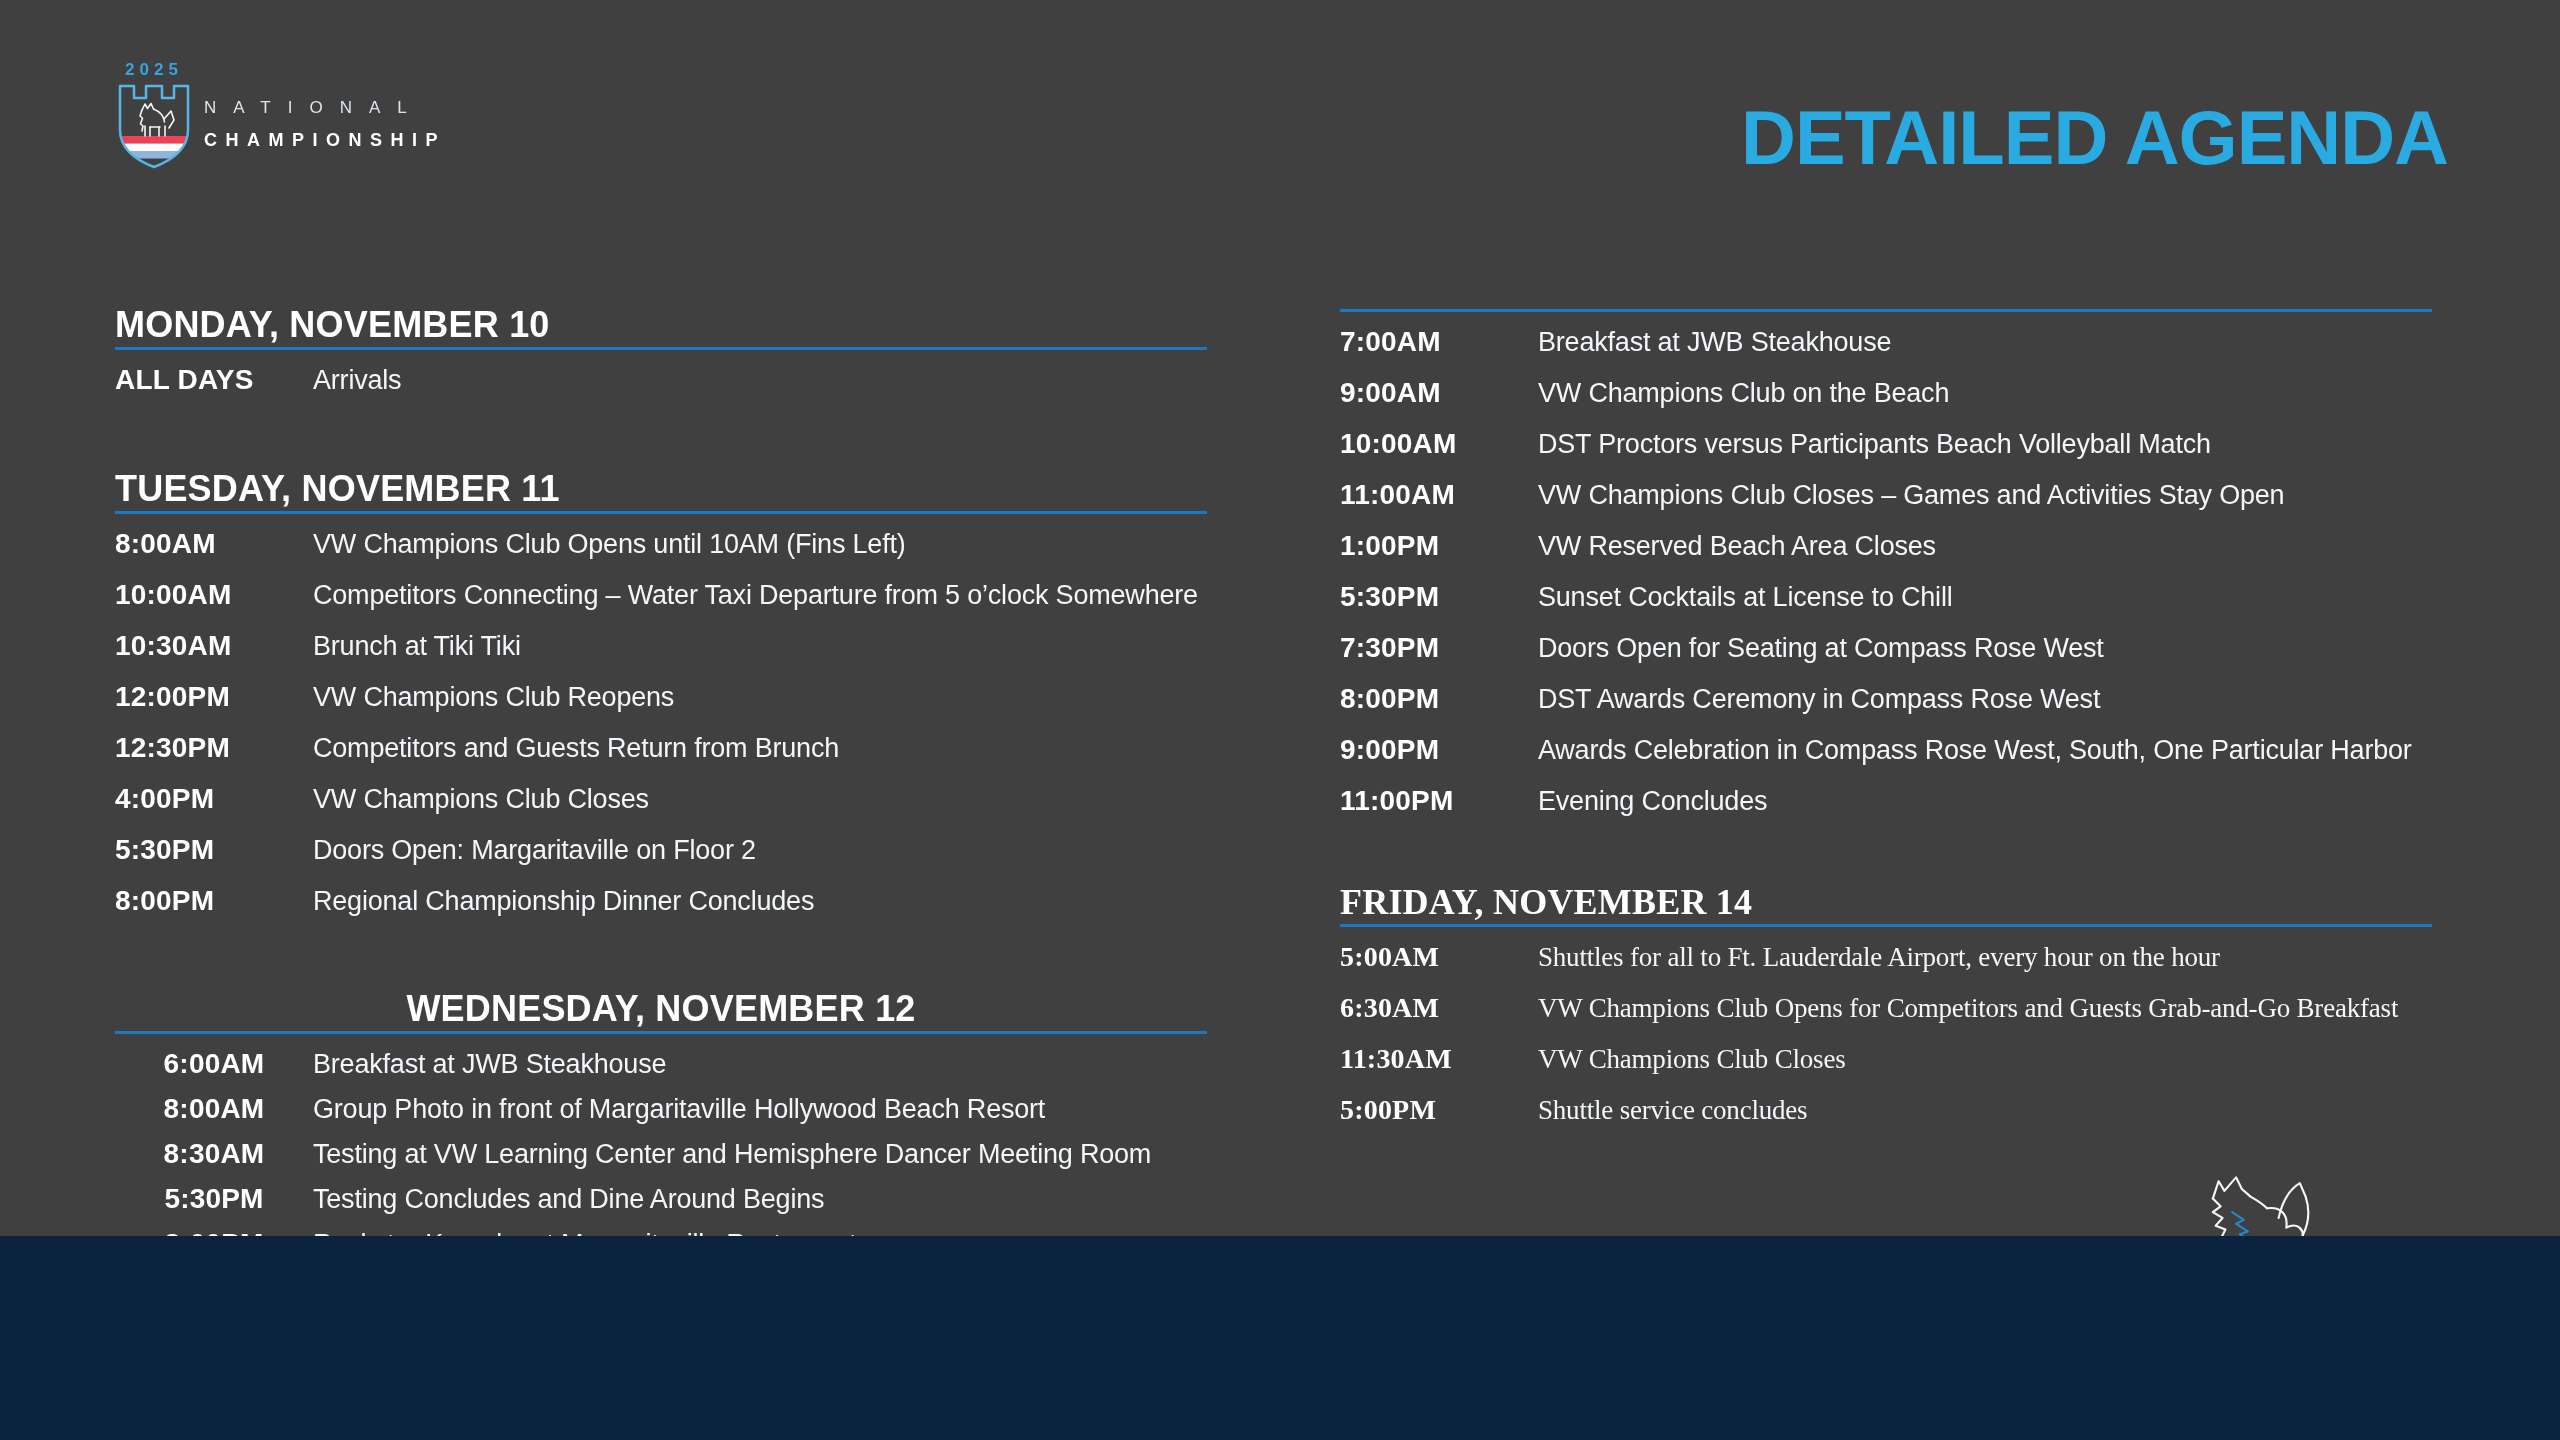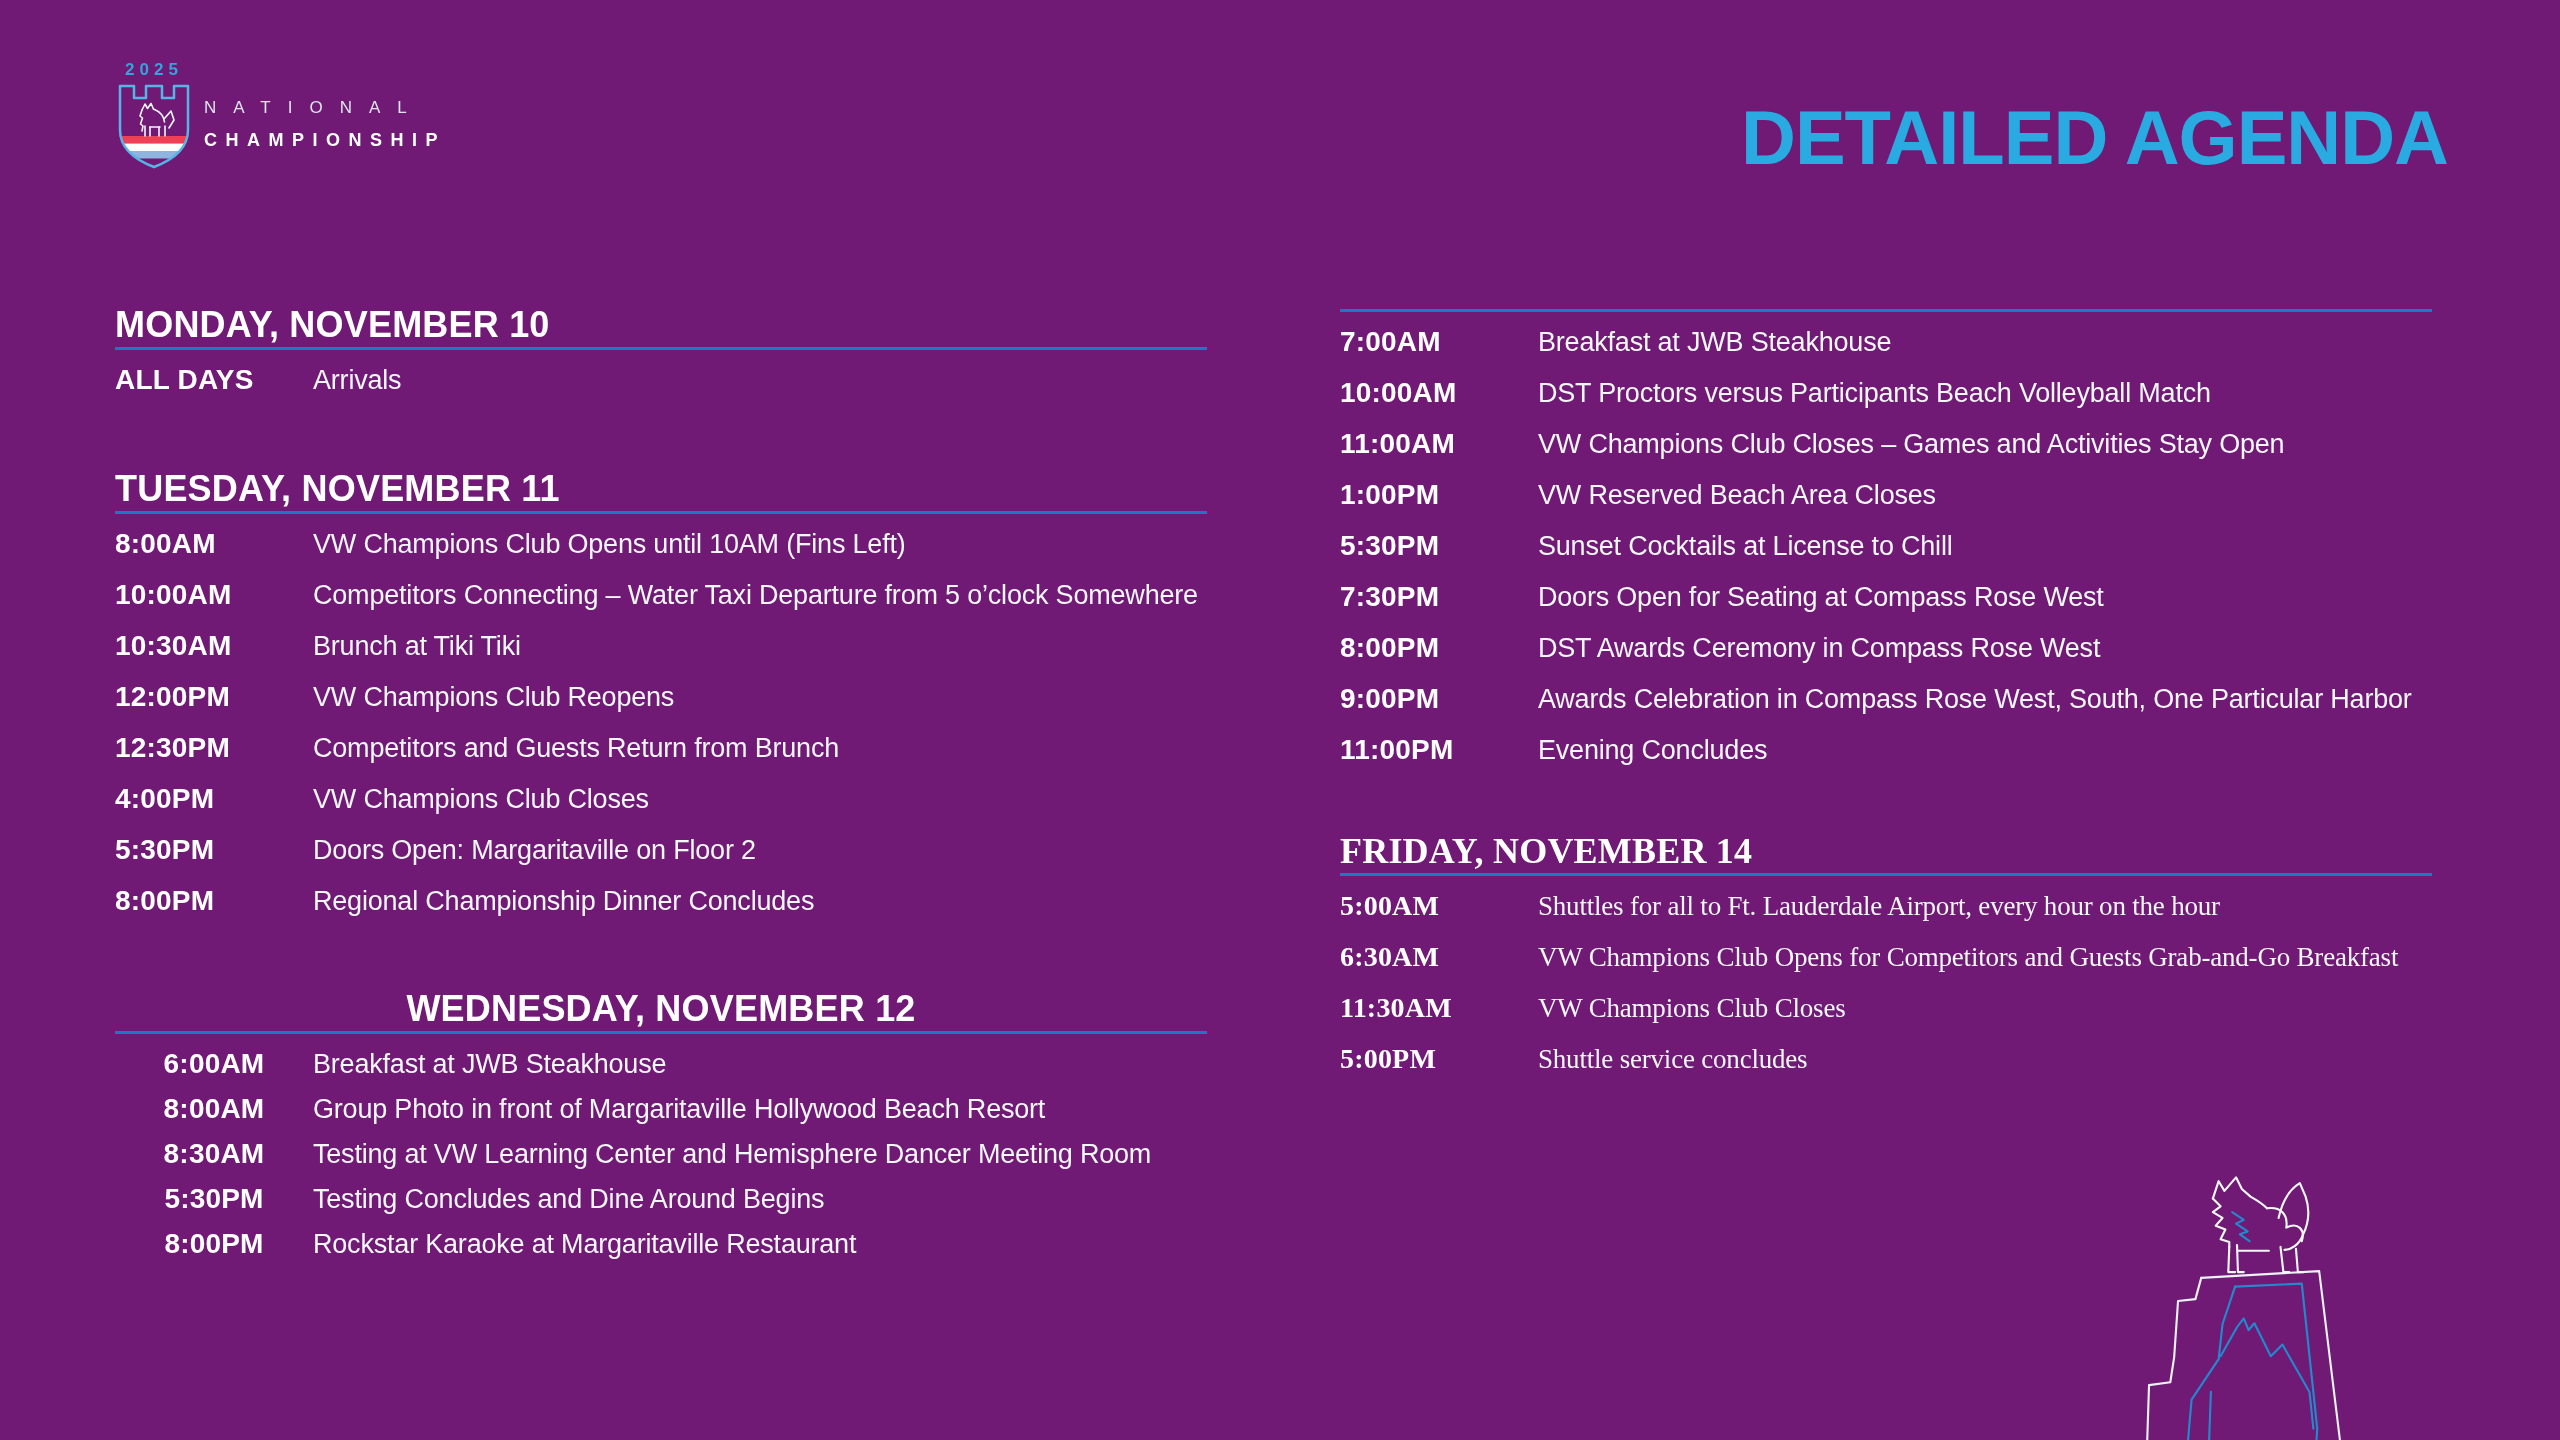--- a/index.html
+++ b/index.html
@@ -1,18 +1,18 @@
 <!DOCTYPE html>
 <html><head>
 <meta charset="utf-8">
 <style>
   html,body{margin:0;padding:0;background:#0C2340;}
   .page{
-    position:relative;width:2560px;height:1440px;overflow:hidden;
-    background:#701a75;font-family:"Liberation Sans",sans-serif;color:#FFFFFF;
+    position:relative;width:2560px;height:1236px;overflow:hidden;
+    background:#404040;font-family:"Liberation Sans",sans-serif;color:#FFFFFF;
   }
 
   
   .logo{position:absolute;left:114px;top:60px;}
   .logo-year{
     position:absolute;left:0;top:0;width:80px;text-align:center;
     font-size:17px;font-weight:bold;letter-spacing:5px;color:#35A3DC;
   }
   .logo-shield{position:absolute;left:2px;top:20px;}
   .logo-text{position:absolute;left:90px;top:38px;white-space:nowrap;}
@@ -163,20 +163,24 @@
       </div>
     </div>
   <div class="col col-right">
       <div class="section">
         <div class="divider"></div>
         <div class="row">
           <div class="time">7:00AM</div>
           <div class="desc">Breakfast at JWB Steakhouse</div>
         </div>
         <div class="row">
+          <div class="time">9:00AM</div>
+          <div class="desc">VW Champions Club on the Beach</div>
+        </div>
+        <div class="row">
           <div class="time">10:00AM</div>
           <div class="desc">DST Proctors versus Participants Beach Volleyball Match</div>
         </div>
         <div class="row">
           <div class="time">11:00AM</div>
           <div class="desc">VW Champions Club Closes – Games and Activities Stay Open</div>
         </div>
         <div class="row">
           <div class="time">1:00PM</div>
           <div class="desc">VW Reserved Beach Area Closes</div>

